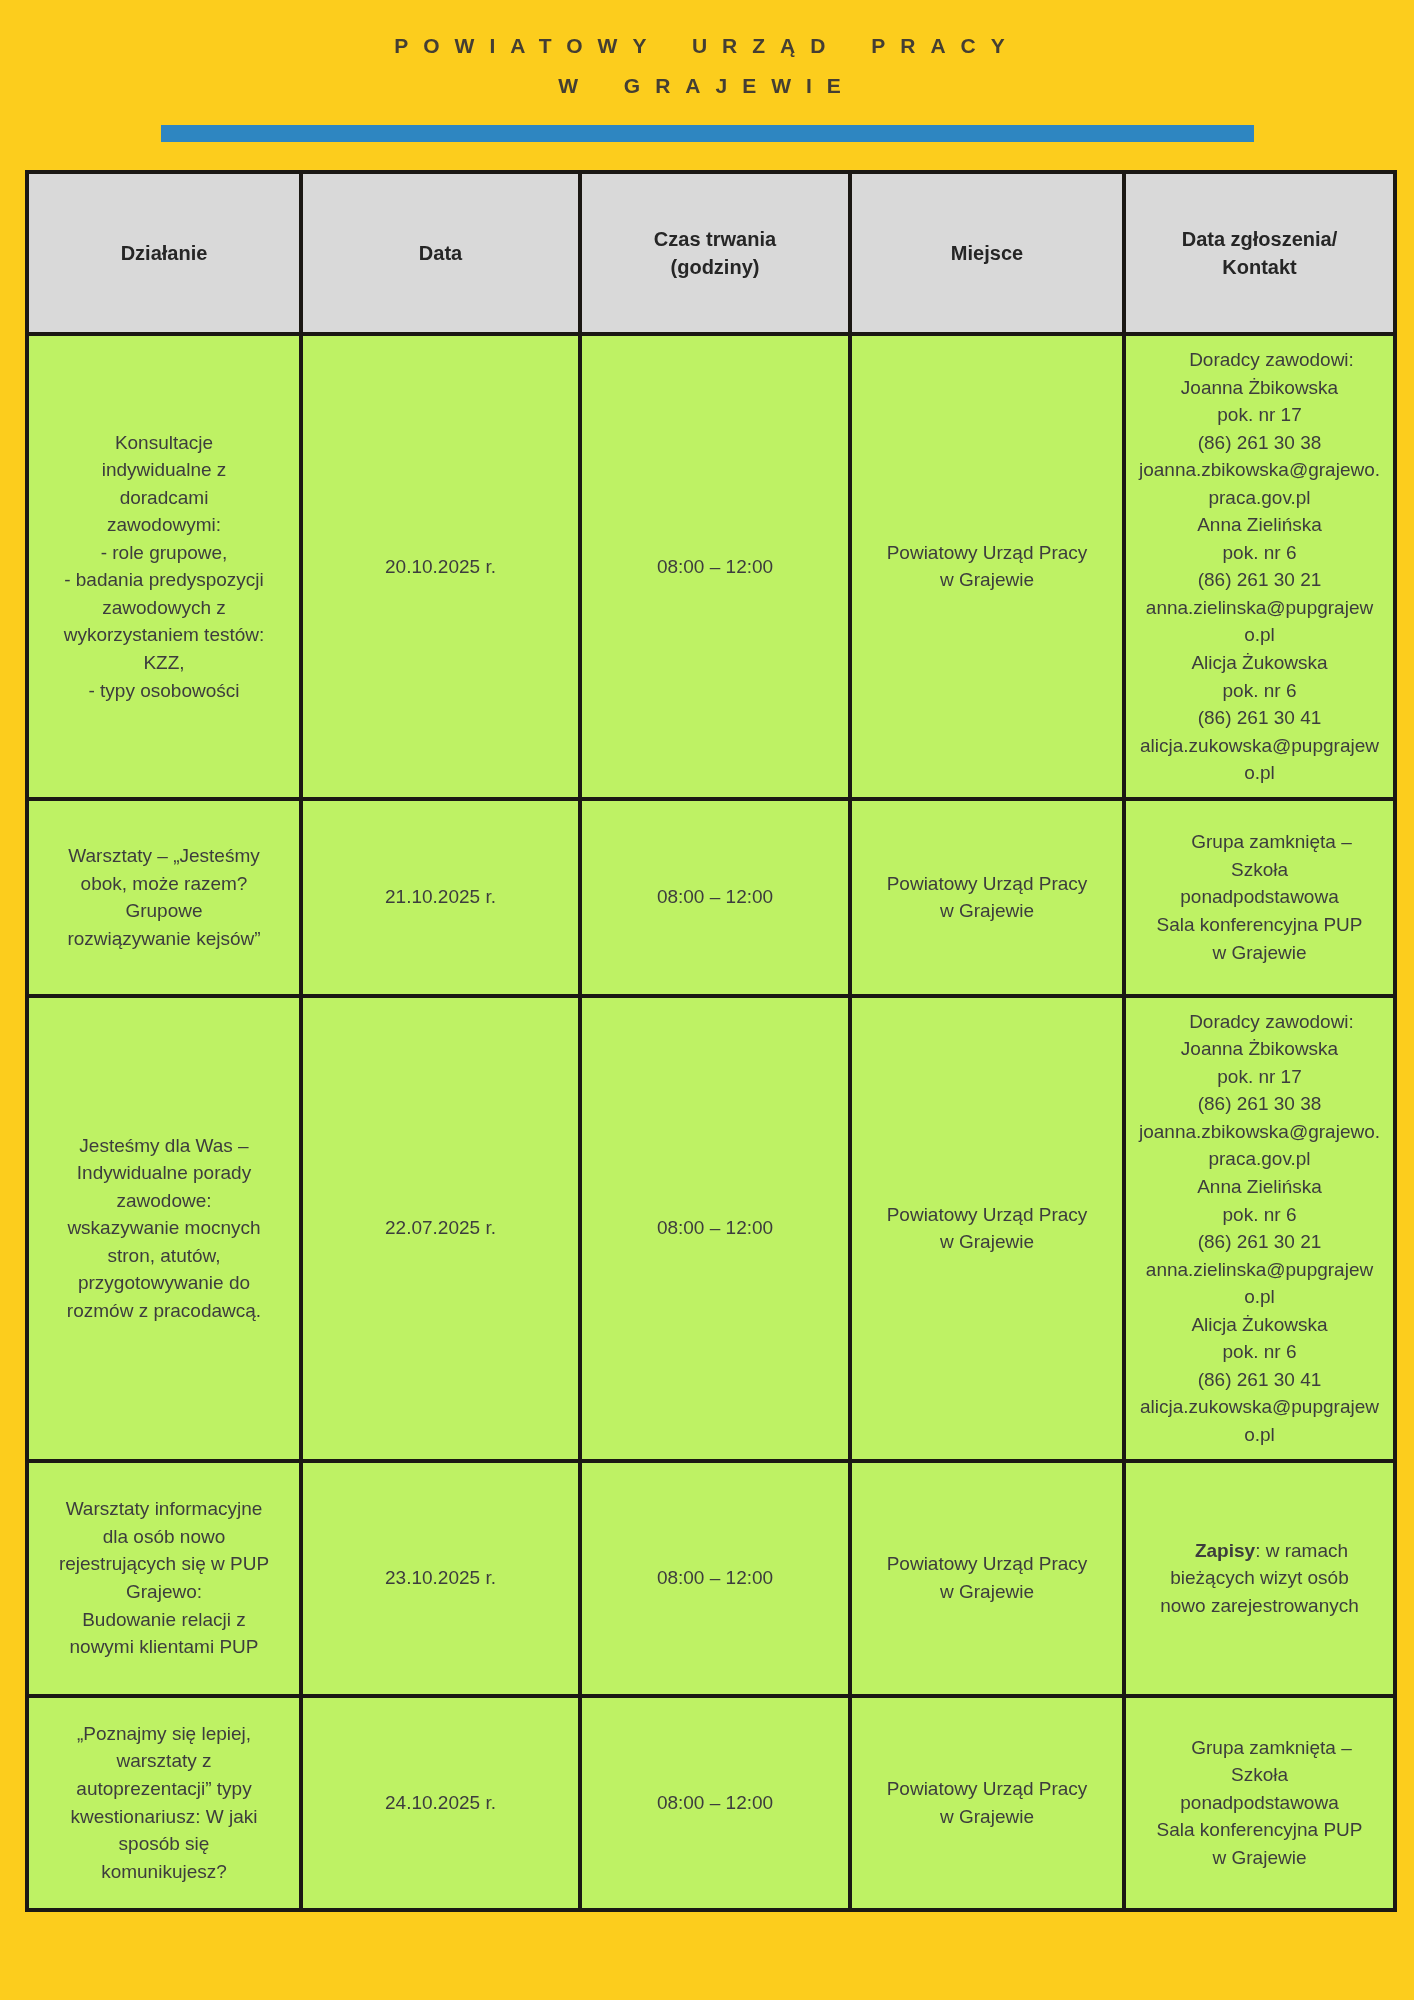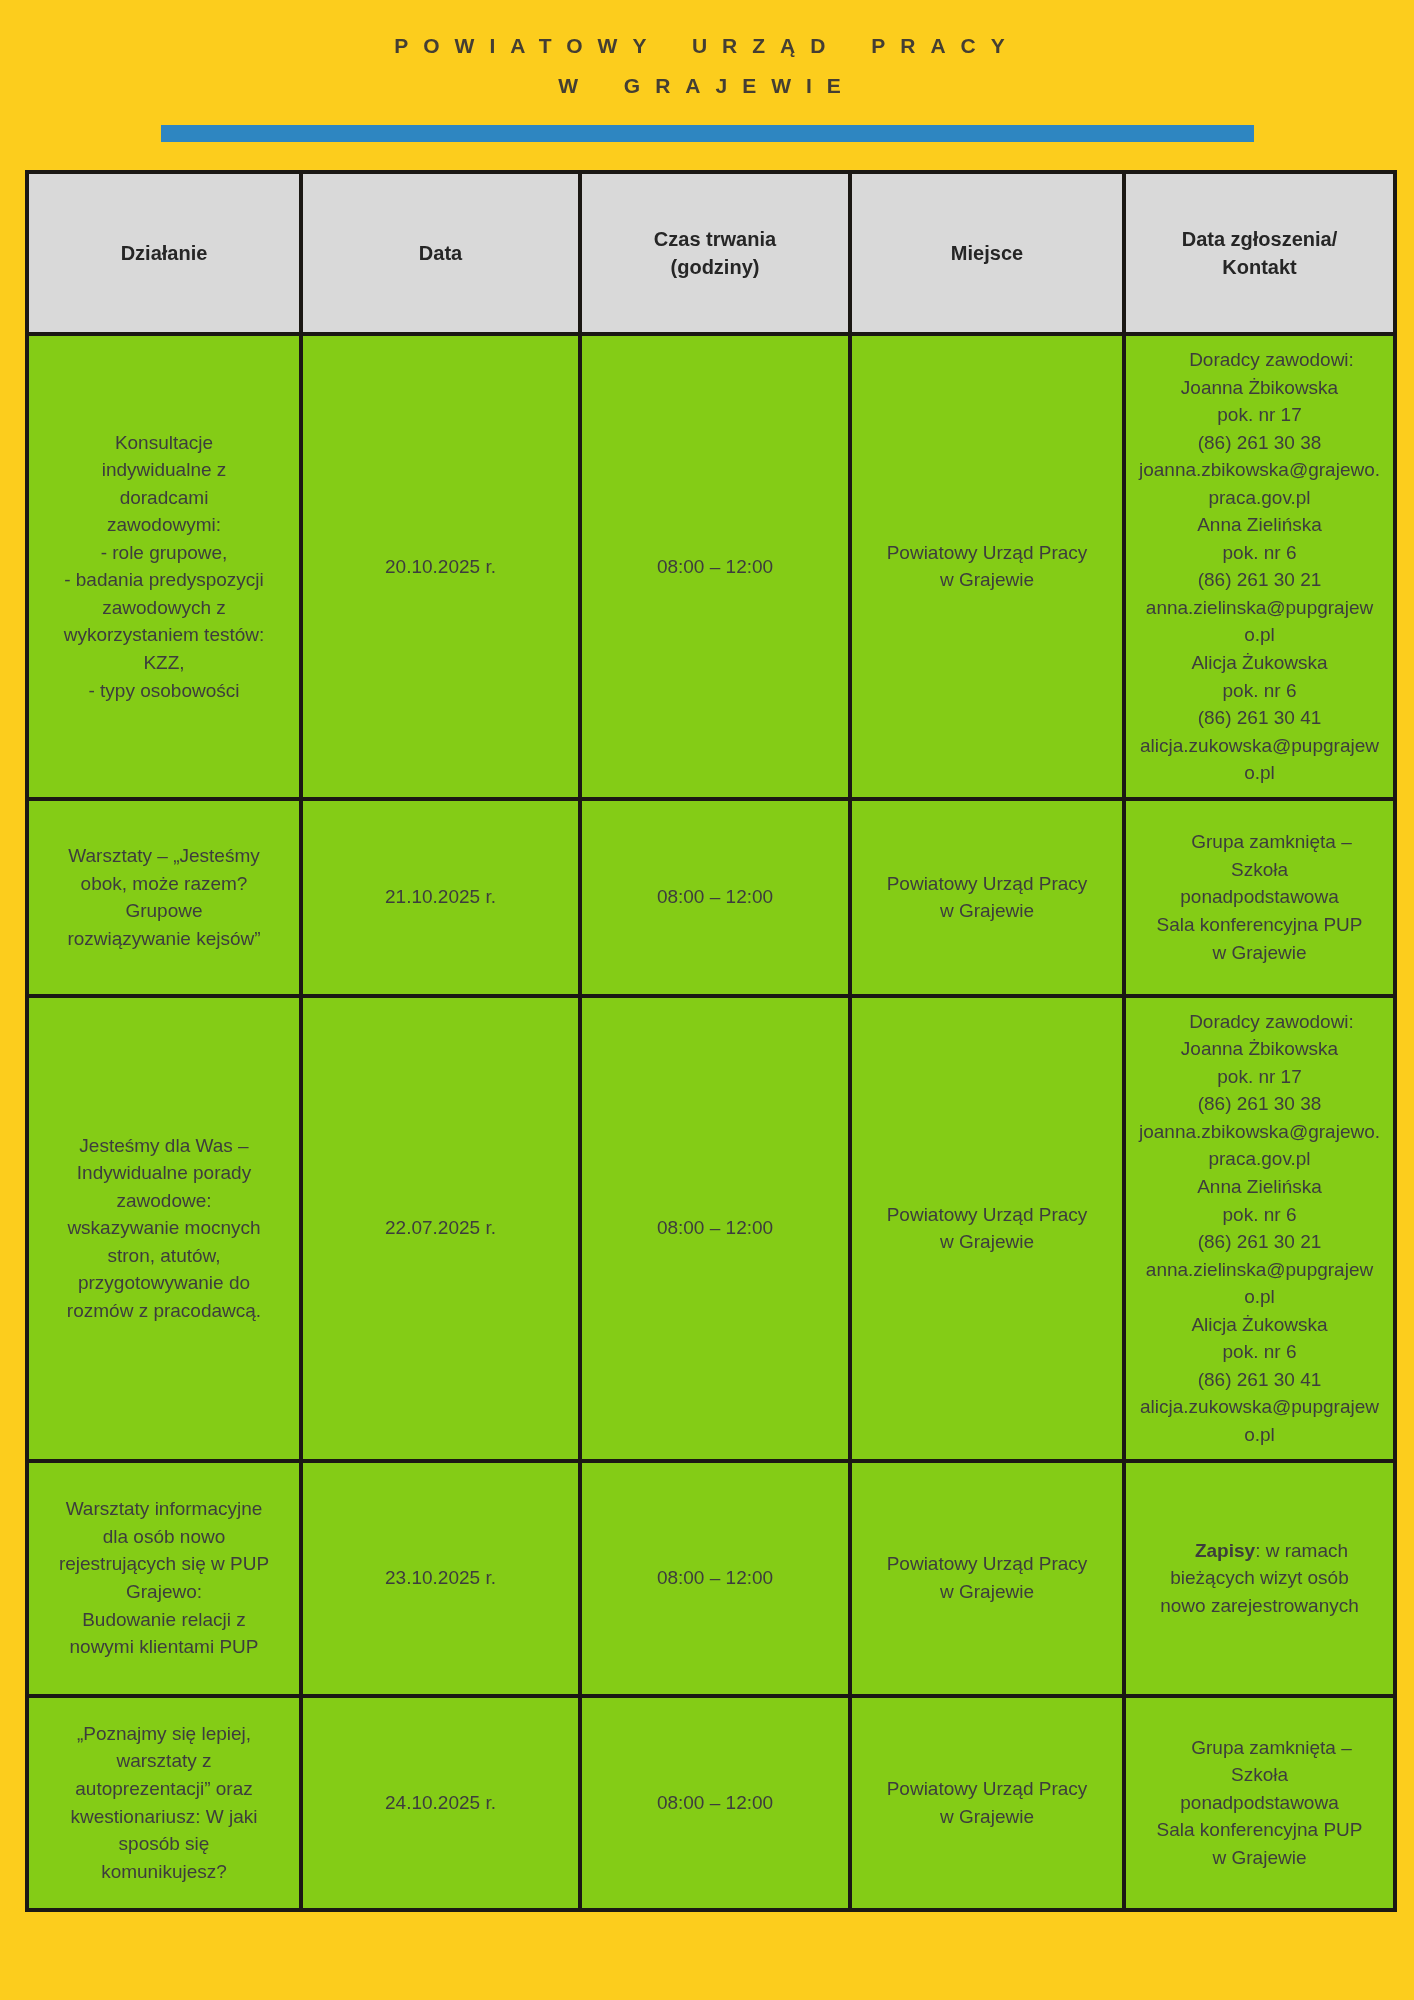--- a/index.html
+++ b/index.html
@@ -29,21 +29,21 @@
     height: 17px;
     background: #2E86C1;
     margin: 19px auto 0 auto;
   }
   
   table.schedule {
     border-collapse: collapse;
     table-layout: fixed;
     width: 1368px;
     margin: 28px 0 0 25px;
-    background: #84cc16;
+    background: #bef264;
   }
   .schedule th, .schedule td {
     border: 4px solid #1B1814;
     box-sizing: border-box;
     vertical-align: middle;
   }
   .schedule th {
     background: #D9D9D9;
     height: 162px;
     font-size: 20px;
@@ -187,21 +187,21 @@
       <td class="time">08:00 – 12:00</td>
       <td class="place">Powiatowy Urząd Pracy
 w Grajewie</td>
       <td class="contact"><span class="b">Zapisy</span><span>: w ramach
 bieżących wizyt osób
 nowo zarejestrowanych</span></td>
     </tr>
     <tr class="r5">
       <td class="act">„Poznajmy się lepiej,
 warsztaty z
-autoprezentacji” oraz
+autoprezentacji” typy
 kwestionariusz: W jaki
 sposób się
 komunikujesz?</td>
       <td class="date">24.10.2025 r.</td>
       <td class="time">08:00 – 12:00</td>
       <td class="place">Powiatowy Urząd Pracy
 w Grajewie</td>
       <td class="contact"><span class="b"></span><span>Grupa zamknięta –
 Szkoła
 ponadpodstawowa

